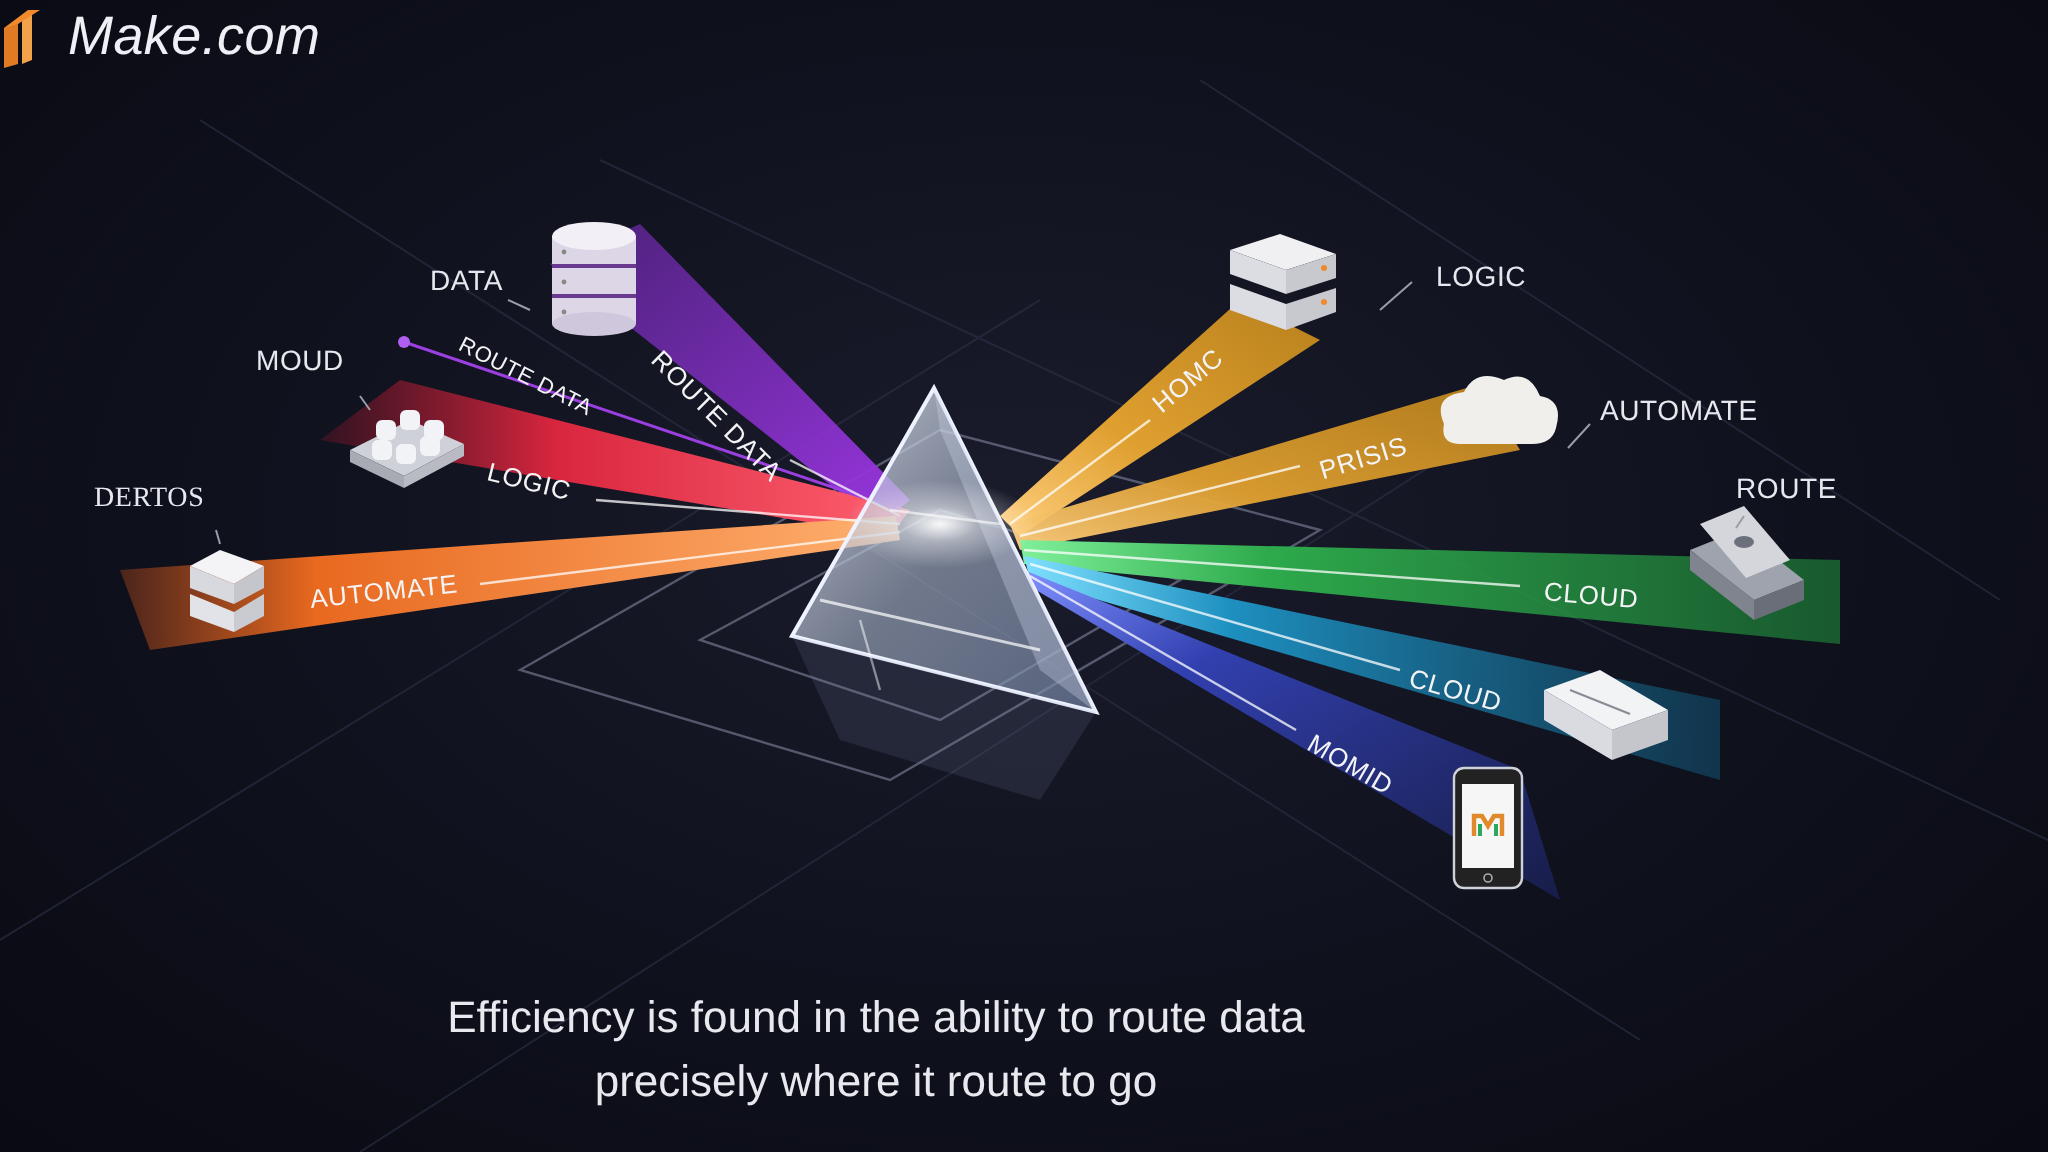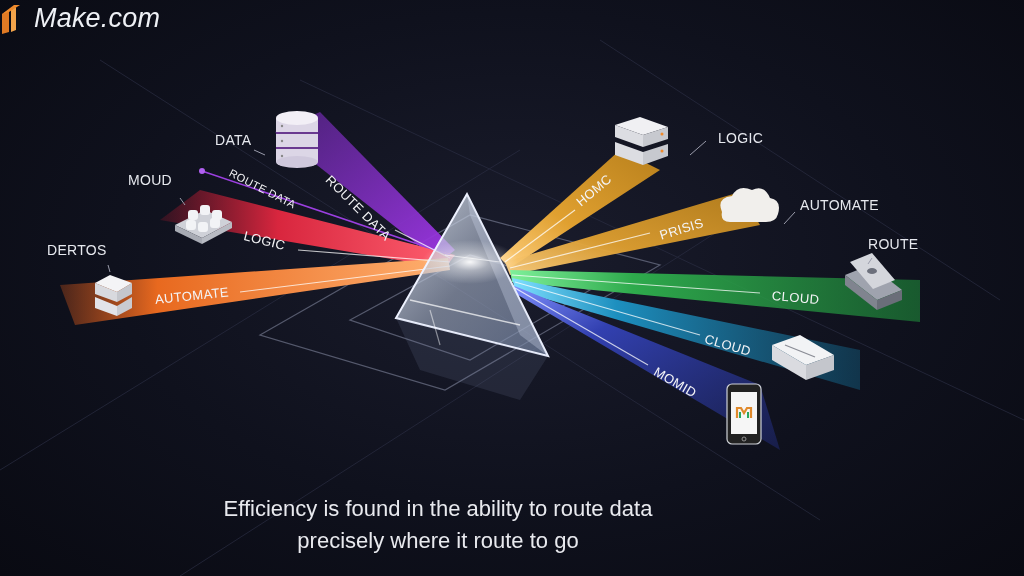--- a/index.html
+++ b/index.html
@@ -189,21 +189,21 @@
     <svg class="brand-logo" viewBox="0 0 28 32">
       <polygon points="2,12 9,8 9,30 2,32" fill="#e07a24"></polygon>
       <polygon points="11,8 16,5 16,28 11,30" fill="#f2a34a"></polygon>
       <polygon points="2,12 14,3 20,3 9,10" fill="#f08a2c"></polygon>
     </svg>
     <span class="brand-name">Make.com</span>
   </div>
 
   <div class="label" style="left:215px;top:132px;">DATA</div>
   <div class="label" style="left:128px;top:172px;">MOUD</div>
-  <div class="label" style="left:47px;top:242px;">DERTOS</div>
+  <div class="label" style="left:47px;top:242px;font-family:Liberation Serif, serif;">DERTOS</div>
   <div class="label" style="left:718px;top:130px;">LOGIC</div>
   <div class="label" style="left:800px;top:197px;">AUTOMATE</div>
   <div class="label" style="left:868px;top:236px;">ROUTE</div>
 
   <div class="beam-label" style="left:328px;top:170px;transform:rotate(45deg);">ROUTE DATA</div>
   <div class="beam-label" style="left:230px;top:166px;font-size:11px;transform:rotate(27deg);">ROUTE DATA</div>
   <div class="beam-label" style="left:244px;top:228px;transform:rotate(14deg);">LOGIC</div>
   <div class="beam-label" style="left:155px;top:292px;transform:rotate(-6deg);">AUTOMATE</div>
   <div class="beam-label" style="left:578px;top:196px;transform:rotate(-40deg);">HOMC</div>
   <div class="beam-label" style="left:660px;top:228px;transform:rotate(-17deg);">PRISIS</div>

